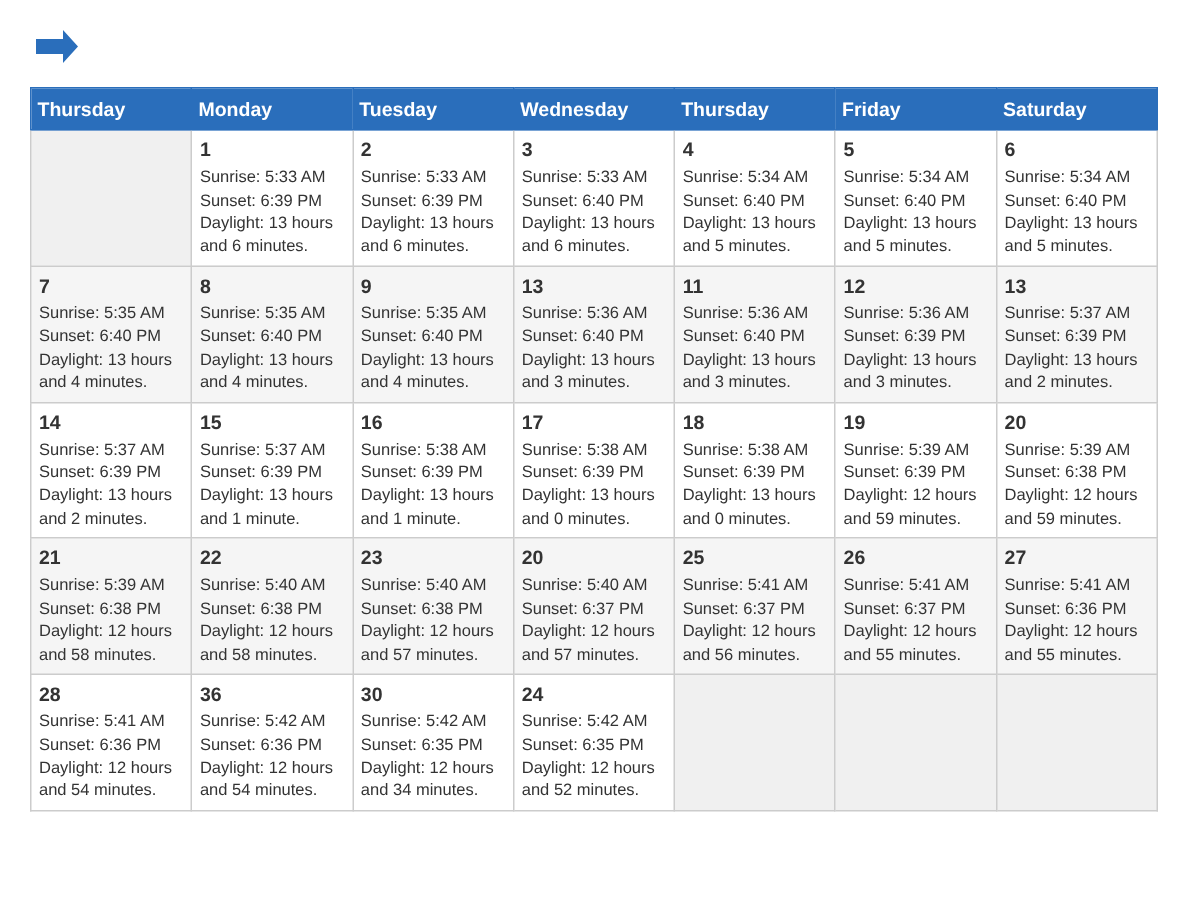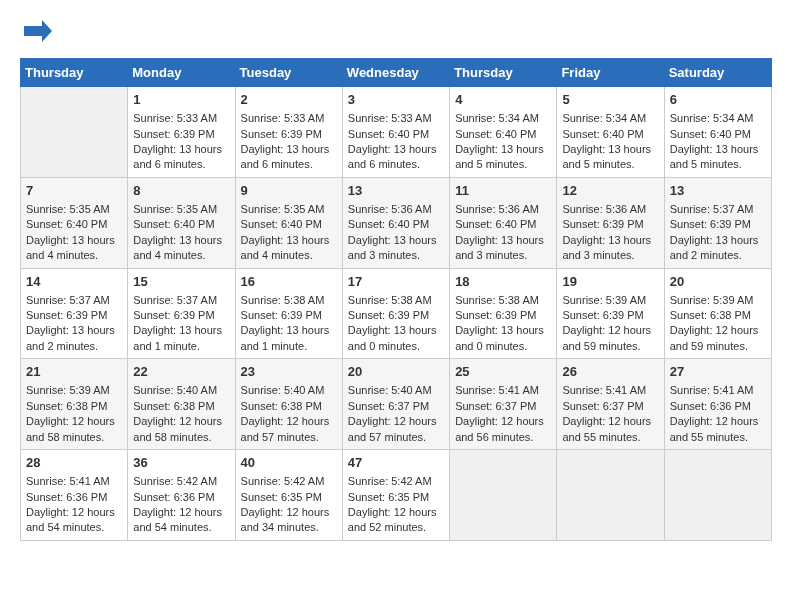--- a/index.html
+++ b/index.html
@@ -312,28 +312,28 @@
           <span style="display: block;">and 54 minutes.</span>
         </td>
         <td>
           <span class="day-num">36</span>
           <span style="display: block;">Sunrise: 5:42 AM</span>
           <span style="display: block;">Sunset: 6:36 PM</span>
           <span style="display: block;">Daylight: 12 hours</span>
           <span style="display: block;">and 54 minutes.</span>
         </td>
         <td>
-          <span class="day-num">40</span>
+          <span class="day-num">30</span>
           <span style="display: block;">Sunrise: 5:42 AM</span>
           <span style="display: block;">Sunset: 6:35 PM</span>
           <span style="display: block;">Daylight: 12 hours</span>
           <span style="display: block;">and 34 minutes.</span>
         </td>
         <td>
-          <span class="day-num">47</span>
+          <span class="day-num">24</span>
           <span style="display: block;">Sunrise: 5:42 AM</span>
           <span style="display: block;">Sunset: 6:35 PM</span>
           <span style="display: block;">Daylight: 12 hours</span>
           <span style="display: block;">and 52 minutes.</span>
         </td>
         <td class="empty-cell"></td>
         <td class="empty-cell"></td>
         <td class="empty-cell"></td>
       </tr>
     </tbody>

